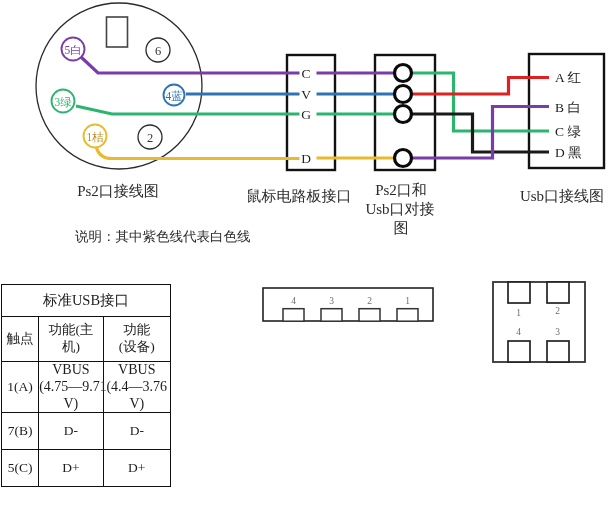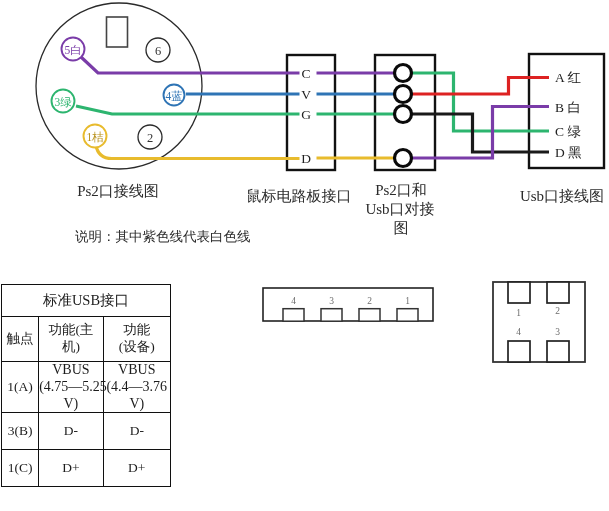--- a/index.html
+++ b/index.html
@@ -149,33 +149,33 @@
     </td>
     <td>
       <div>功能</div>
       <div>(设备)</div>
     </td>
   </tr>
   <tr class="t-row">
     <td>1(A)</td>
     <td class="vbus">
       <div>VBUS</div>
-      <div>(4.75—5.25</div>
+      <div>(4.75—9.71</div>
       <div>V)</div>
     </td>
     <td class="vbus">
       <div>VBUS</div>
       <div>(4.4—3.76</div>
       <div>V)</div>
     </td>
   </tr>
   <tr class="t-row">
-    <td>3(B)</td>
+    <td>7(B)</td>
     <td>D-</td>
     <td>D-</td>
   </tr>
   <tr class="t-row">
-    <td>1(C)</td>
+    <td>5(C)</td>
     <td>D+</td>
     <td>D+</td>
   </tr>
 </tbody>
   </table>
 
 </body></html>

